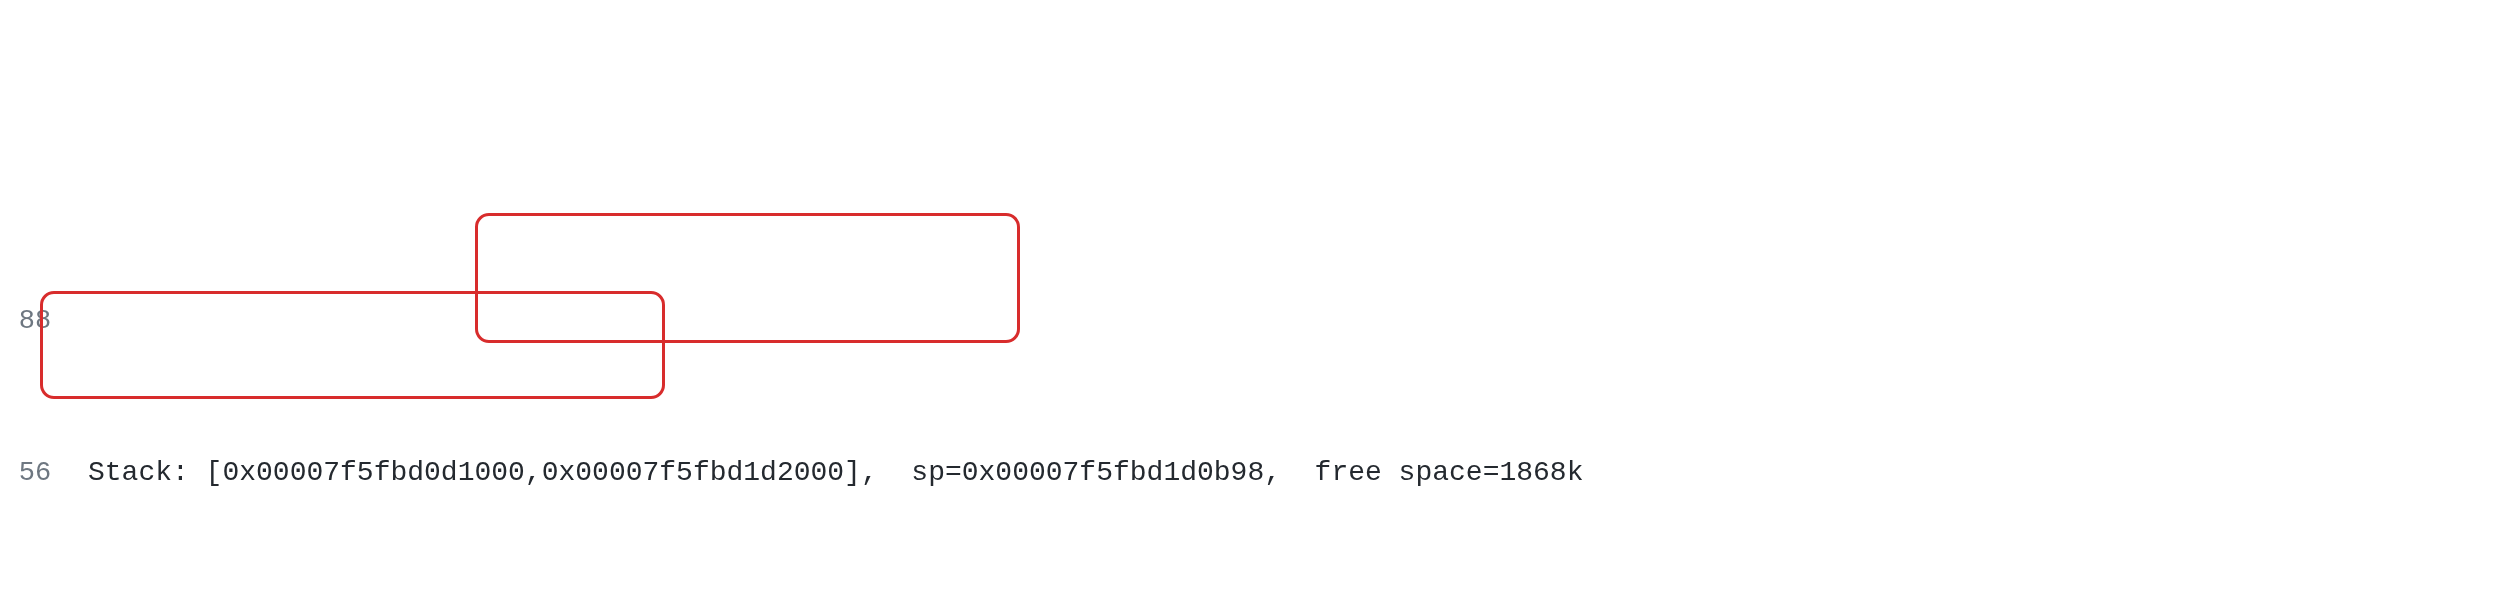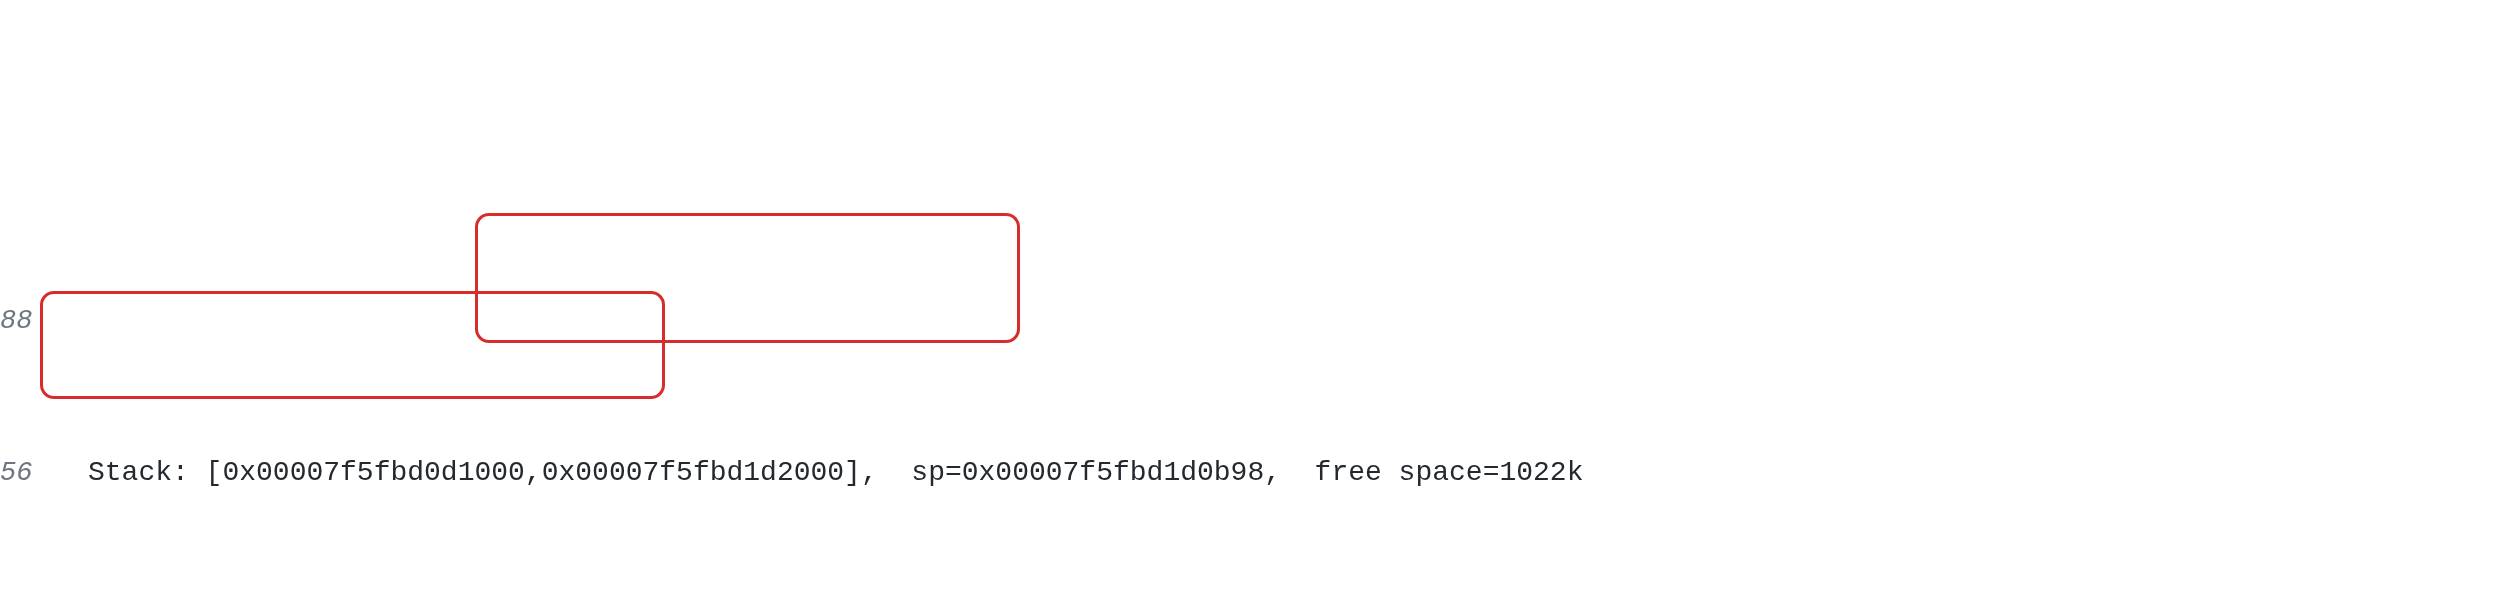--- a/index.html
+++ b/index.html
@@ -15,25 +15,24 @@
     position: relative;
     padding: 0 0 0 0;
   }
   .line {
     display: flex;
     align-items: baseline;
   }
   .gutter {
     color: #6e7781;
     width: 70px;
-    text-align: left;
+    text-align: center;
     padding-right: 18px;
     user-select: none;
     font-size: 27px;
-    font-style: italic;
   }
   .code {
     color: #24292f;
   }
   .red-box {
     position: absolute;
     border: 3px solid #d82c2c;
     border-radius: 14px;
     pointer-events: none;
     box-sizing: border-box;
@@ -46,21 +45,21 @@
 
 <div class="code-block">
 
   <div class="line">
     <span class="gutter">88</span>
     <span class="code"> </span>
   </div>
 
   <div class="line">
     <span class="gutter">56</span>
-    <span class="code">Stack: [0x00007f5fbd0d1000,0x00007f5fbd1d2000],  sp=0x00007f5fbd1d0b98,  free space=1022k</span>
+    <span class="code">Stack: [0x00007f5fbd0d1000,0x00007f5fbd1d2000],  sp=0x00007f5fbd1d0b98,  free space=1868k</span>
   </div>
 
   <div class="line">
     <span class="gutter">90</span>
     <span class="code">Native frames: (J=compiled Java code, j=interpreted, Vv=VM code, C=native code)</span>
   </div>
 
   
 
   

